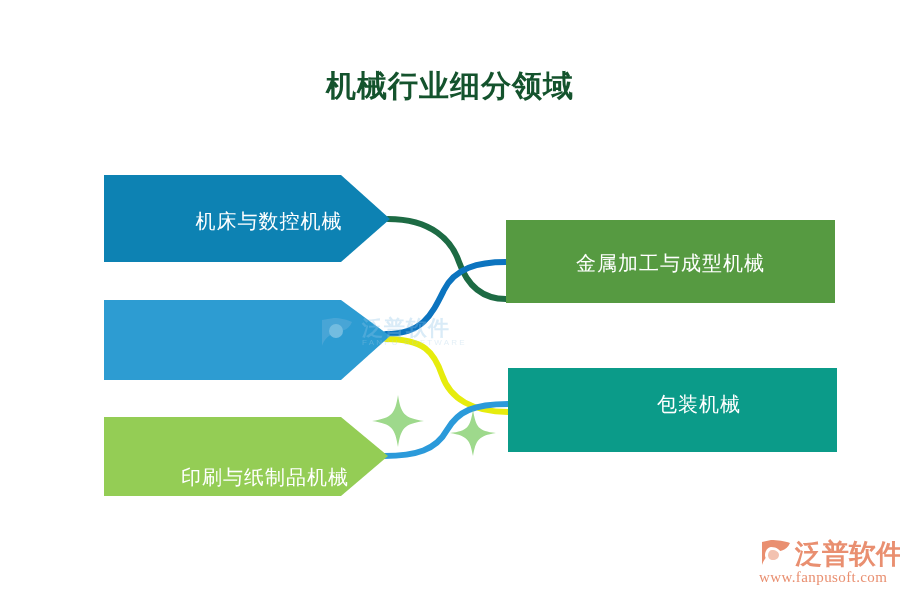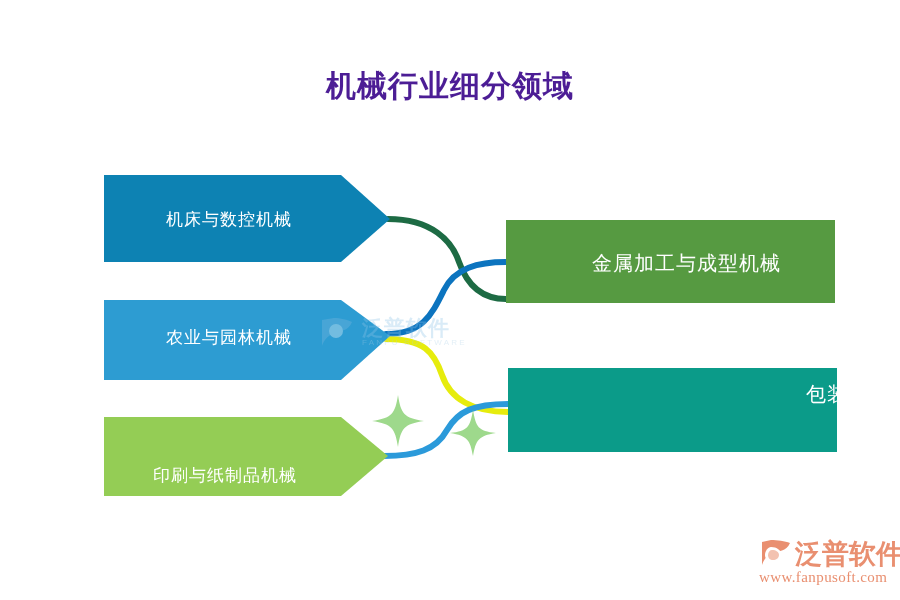--- a/index.html
+++ b/index.html
@@ -19,21 +19,21 @@
   
   #diagram-title {
     position: absolute;
     left: 0;
     top: 66px;
     width: 900px;
     text-align: center;
     font-family: "Liberation Serif", "DejaVu Serif", serif;
     font-size: 30px;
     font-weight: bold;
-    color: #4c1d95;
+    color: #14532d;
     letter-spacing: 1px;
     white-space: nowrap;
   }
 
   
   #canvas {
     position: absolute;
     left: 0;
     top: 0;
     width: 900px;
@@ -43,21 +43,21 @@
   
   .shape-label {
     position: absolute;
     color: #ffffff;
     font-family: "Liberation Serif", "DejaVu Serif", serif;
     font-size: 20px;
     white-space: nowrap;
     letter-spacing: 1px;
     text-align: center;
   }
-  .arrow-label { font-size: 17px; }
+  .arrow-label { font-size: 20px; margin-left: 40px; }
   .box-label   { font-size: 20px; }
 
   
   #center-watermark {
     position: absolute;
     left: 318px;
     top: 312px;
     width: 160px;
     height: 46px;
     opacity: 0.33;
@@ -149,27 +149,26 @@
     </g>
 
     <g>
       <rect x="506" y="220" width="329" height="83" fill="#569a41"></rect>
       <rect x="508" y="368" width="329" height="84" fill="#0b9b89"></rect>
     </g>
   </svg>
 
   <div class="shape-label arrow-label" style="left:104px; top:208px; width:250px;">机床与数控机械</div>
 
-  <div class="shape-label arrow-label" style="left:104px; top:326px; width:250px;">农业与园林机械</div>
 
   <div class="shape-label arrow-label" style="left:100px; top:464px; width:250px;">印刷与纸制品机械</div>
 
-  <div class="shape-label box-label" style="left:506px; top:250px; width:329px;padding-left:16px;">金属加工与成型机械</div>
+  <div class="shape-label box-label" style="left:506px; top:250px; width:329px;">金属加工与成型机械</div>
 
-  <div class="shape-label box-label" style="left:508px; top:381px; width:382px;text-align:right;">包装机械</div>
+  <div class="shape-label box-label" style="left:508px; top:391px; width:382px;">包装机械</div>
 
   <div id="center-watermark">
     <svg width="40" height="40" viewBox="0 0 40 40">
       <path d="M4,8 L4,34 C4,34 6,26 14,22 C22,18 30,20 34,10 C30,8 22,6 16,6 Z" fill="#7fb9e0"></path>
       <circle cx="18" cy="19" r="7" fill="#ffffff"></circle>
     </svg>
     <div class="wm-text">泛普软件</div>
     <div class="wm-sub">FANPU SOFTWARE</div>
   </div>
 

